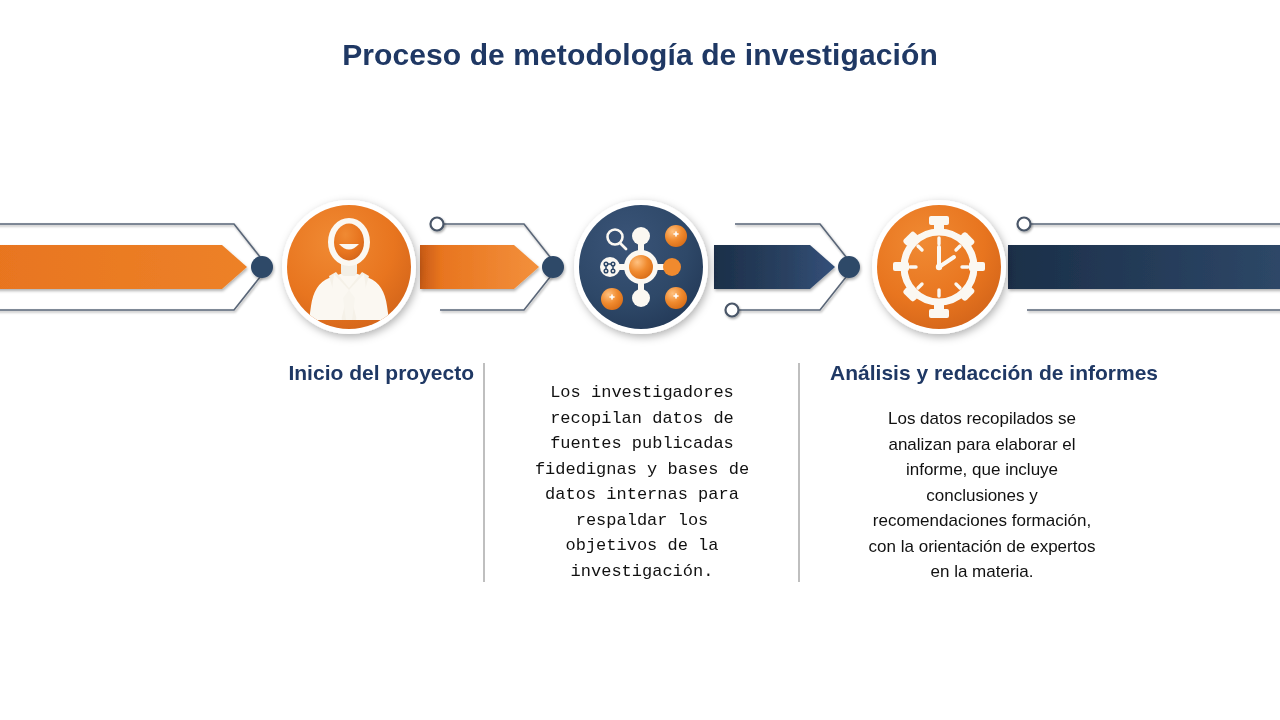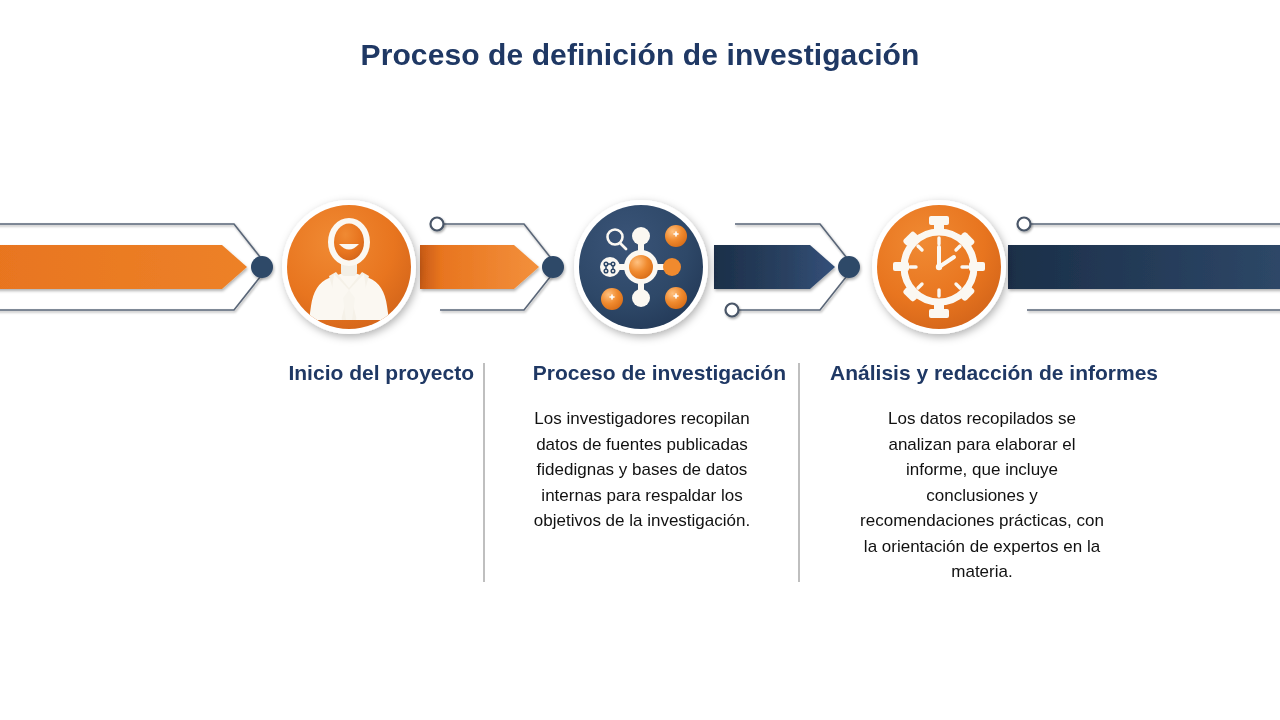--- a/index.html
+++ b/index.html
@@ -74,27 +74,27 @@
     text-align: center;
     font-size: 17px;
     color: #111111;
     line-height: 25.5px;
   }
 
   #col-1 { left: 178px;  width: 296px; }
   #col-2 { left: 498px;  width: 288px; }
   #col-3 { left: 806px;  width: 352px; }
   #col-1 .col-body { width: 256px; margin-left: auto; margin-right: auto; }
-  #col-2 .col-body { width: 220px; margin-left: auto; margin-right: auto; }
+  #col-2 .col-body { width: 220px; margin-left: auto; margin-right: auto; font-family: Liberation Mono, monospace; }
   #col-3 .col-body { width: 246px; margin-left: auto; margin-right: auto; }
 </style>
 </head>
 <body>
 
-<div id="title">Proceso de definición de investigación</div>
+<div id="title">Proceso de metodología de investigación</div>
 
 <div id="band">
   <svg width="1280" height="180" viewBox="0 0 1280 180" xmlns="http://www.w3.org/2000/svg">
     <defs>
       <linearGradient id="gradOrange" x1="0" y1="0" x2="1" y2="0">
         <stop offset="0%" stop-color="#C85A17"></stop>
         <stop offset="18%" stop-color="#E8751F"></stop>
         <stop offset="100%" stop-color="#F3903C"></stop>
       </linearGradient>
       <linearGradient id="gradOrangeFlat" x1="0" y1="0" x2="1" y2="0">
@@ -299,22 +299,21 @@
 <div id="columns">
 
   <div class="divider" id="divider-1"></div>
   <div class="divider" id="divider-2"></div>
 
   <div class="col" id="col-1">
     <div class="col-heading">Inicio del proyecto</div>
   </div>
 
   <div class="col" id="col-2">
-    <div class="col-heading">Proceso de investigación</div>
     <div class="col-body">Los investigadores recopilan datos de fuentes publicadas fidedignas y bases de datos internas para respaldar los objetivos de la investigación.</div>
   </div>
 
   <div class="col" id="col-3">
     <div class="col-heading">Análisis y redacción de informes</div>
-    <div class="col-body">Los datos recopilados se analizan para elaborar el informe, que incluye conclusiones y recomendaciones prácticas, con la orientación de expertos en la materia.</div>
+    <div class="col-body">Los datos recopilados se analizan para elaborar el informe, que incluye conclusiones y recomendaciones formación, con la orientación de expertos en la materia.</div>
   </div>
 
 </div>
 
 </body></html>

